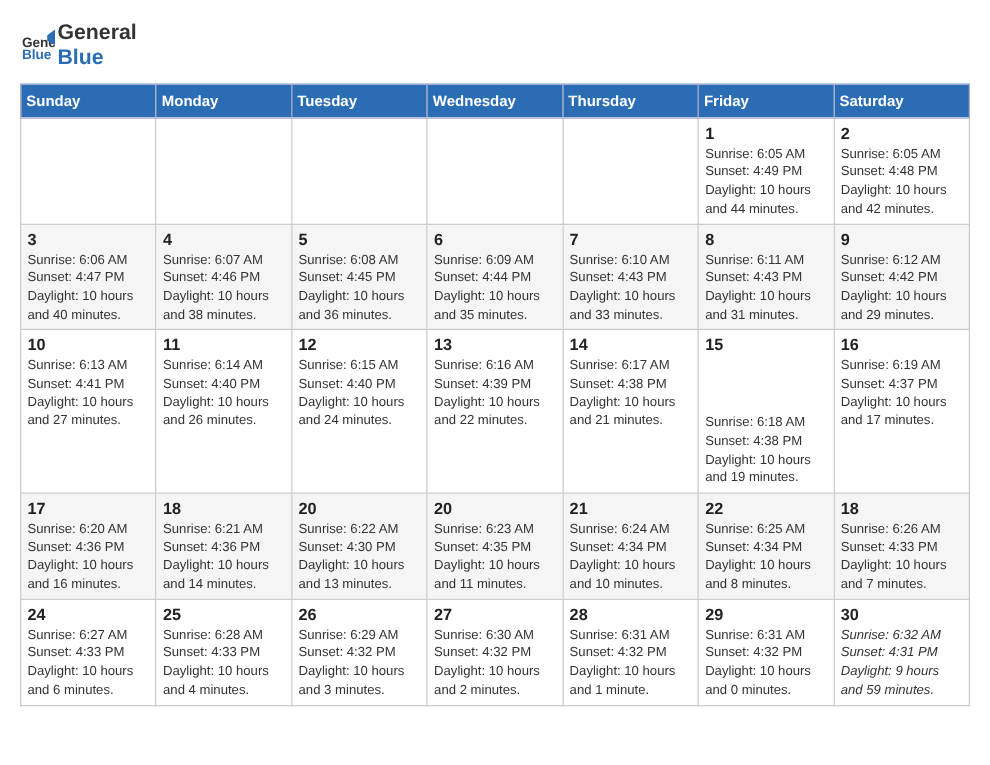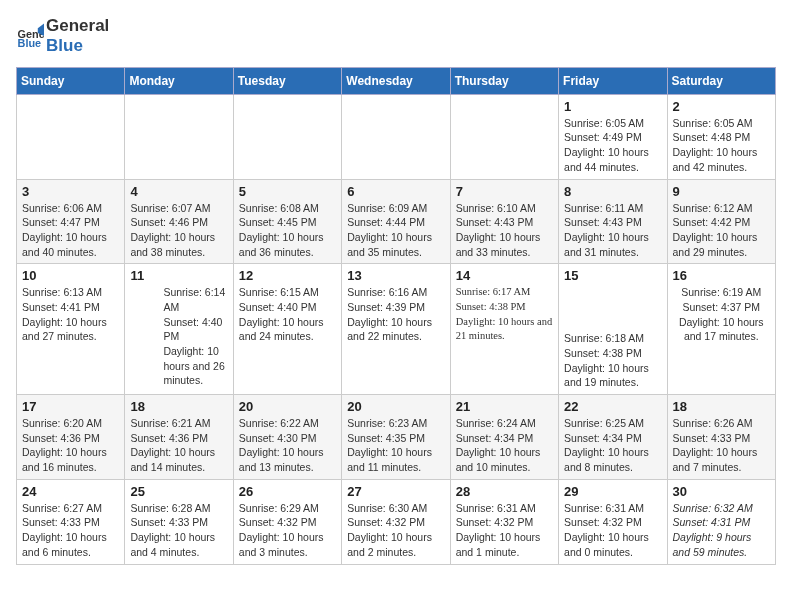--- a/index.html
+++ b/index.html
@@ -174,51 +174,51 @@
       </tr>
       <tr>
         <td>
           <span class="day-num">10</span>
           <div class="day-info" style="white-space: pre-line;">Sunrise: 6:13 AM
 Sunset: 4:41 PM
 Daylight: 10 hours and 27 minutes.</div>
         </td>
         <td>
           <span class="day-num">11</span>
-          <div class="day-info" style="white-space: pre-line; margin-left: 33px;">Sunrise: 6:14 AM
+          <div class="day-info" style="white-space: pre-line;">Sunrise: 6:14 AM
 Sunset: 4:40 PM
 Daylight: 10 hours and 26 minutes.</div>
         </td>
         <td>
           <span class="day-num">12</span>
           <div class="day-info" style="white-space: pre-line;">Sunrise: 6:15 AM
 Sunset: 4:40 PM
 Daylight: 10 hours and 24 minutes.</div>
         </td>
         <td>
           <span class="day-num">13</span>
           <div class="day-info" style="white-space: pre-line;">Sunrise: 6:16 AM
 Sunset: 4:39 PM
 Daylight: 10 hours and 22 minutes.</div>
         </td>
         <td>
           <span class="day-num">14</span>
-          <div class="day-info" style="white-space: pre-line; font-family: Liberation Serif, serif;">Sunrise: 6:17 AM
+          <div class="day-info" style="white-space: pre-line;">Sunrise: 6:17 AM
 Sunset: 4:38 PM
 Daylight: 10 hours and 21 minutes.</div>
         </td>
         <td>
           <span class="day-num">15</span>
           <div class="day-info" style="white-space: pre-line; margin-top: 48px;">Sunrise: 6:18 AM
 Sunset: 4:38 PM
 Daylight: 10 hours and 19 minutes.</div>
         </td>
         <td>
           <span class="day-num">16</span>
-          <div class="day-info" style="white-space: pre-line; text-align: center;">Sunrise: 6:19 AM
+          <div class="day-info" style="white-space: pre-line;">Sunrise: 6:19 AM
 Sunset: 4:37 PM
 Daylight: 10 hours and 17 minutes.</div>
         </td>
       </tr>
       <tr>
         <td>
           <span class="day-num">17</span>
           <div class="day-info" style="white-space: pre-line;">Sunrise: 6:20 AM
 Sunset: 4:36 PM
 Daylight: 10 hours and 16 minutes.</div>

